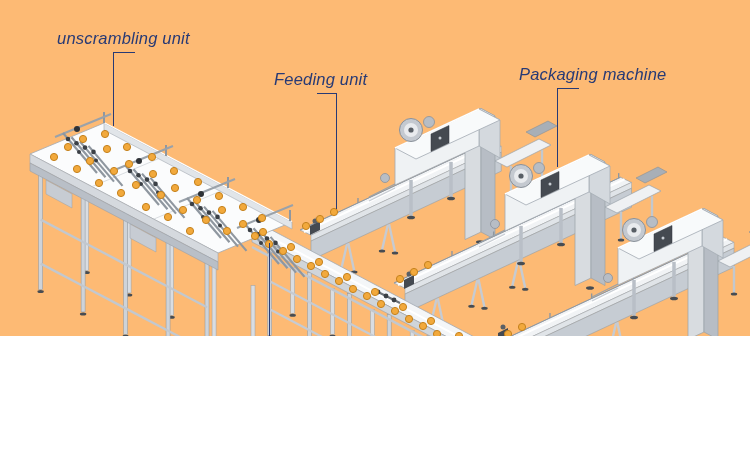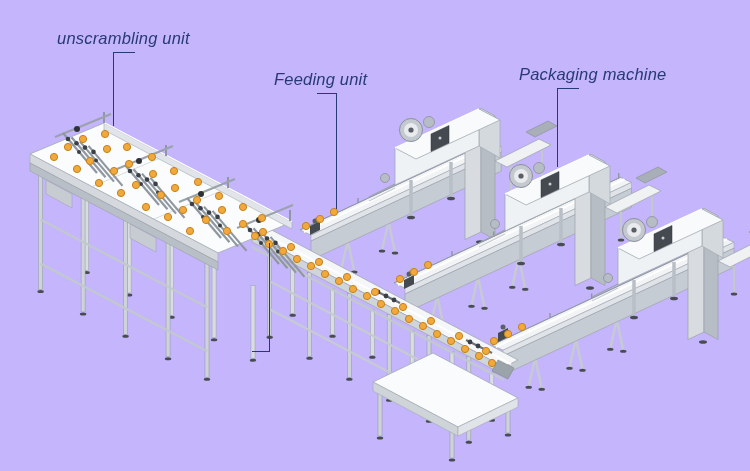--- a/index.html
+++ b/index.html
@@ -1,16 +1,16 @@
 <!DOCTYPE html>
 <html><head>
 <meta charset="utf-8">
 <style>
   html,body{margin:0;padding:0;background:#fff;}
-  .stage{position:relative;width:750px;height:471px;background:#c4b5fd;overflow:hidden;
+  .stage{position:relative;width:750px;height:336px;background:#fdba74;overflow:hidden;
          font-family:"Liberation Sans",sans-serif;}
   .stage svg{position:absolute;left:0;top:0;}
   .callout{position:absolute;font-style:italic;font-size:16.5px;font-weight:400;
            letter-spacing:.2px;color:#273A75;white-space:nowrap;line-height:1.1;}
   .leader{position:absolute;border:0 solid #273A75;}
   #leader-unscrambling{left:113px;top:52px;width:21px;height:73px;border-left-width:1.5px;border-top-width:1.5px;}
   #lbl-unscrambling{left:57px;top:29px;}
   #leader-feeding{left:317px;top:93px;width:19px;height:115px;border-right-width:1.5px;border-top-width:1.5px;}
   #lbl-feeding{left:274px;top:70px;}
   #leader-packaging{left:557px;top:88px;width:21px;height:78px;border-left-width:1.5px;border-top-width:1.5px;}

